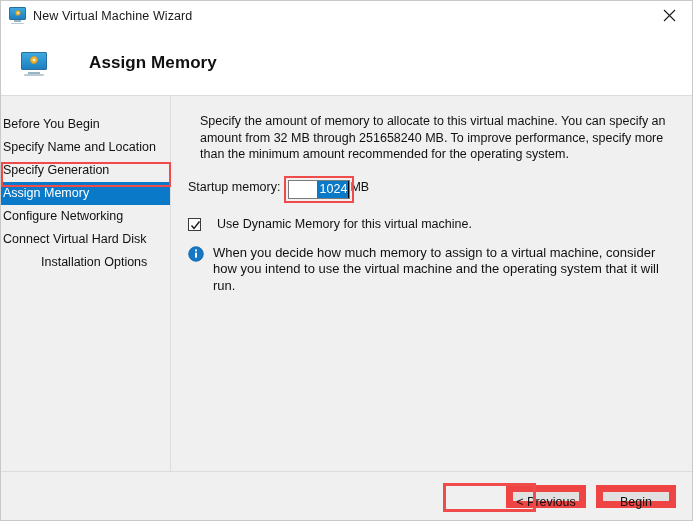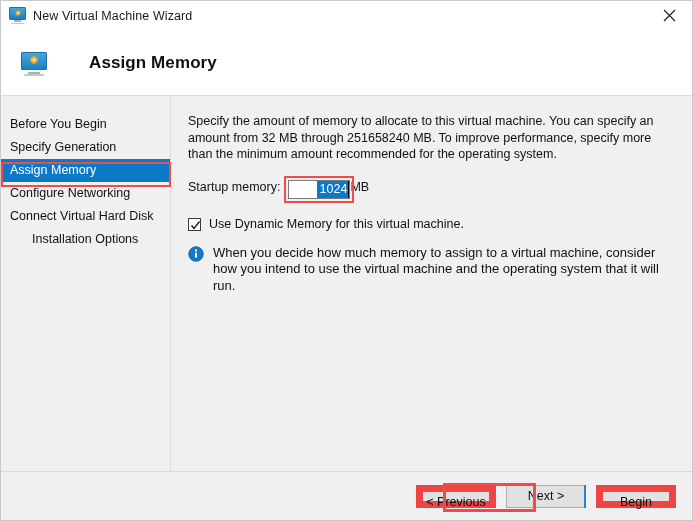--- a/index.html
+++ b/index.html
@@ -150,28 +150,28 @@
     flex: 0 0 170px;
     background: #f0f0f0;
     border-right: 1px solid #dcdcdc;
     padding-top: 17px;
     box-sizing: border-box;
     position: relative;
   }
   .nav-item {
     height: 23px;
     line-height: 23px;
-    padding-left: 9px;
+    padding-left: 2px;
     font-size: 12.5px;
     color: #111111;
     white-space: nowrap;
     cursor: default;
     box-sizing: border-box;
   }
-  .nav-item.indented { padding-left: 31px; }
+  .nav-item.indented { padding-left: 40px; }
   .nav-item.selected {
     background: #0a7ac8;
     color: #ffffff;
   }
   .nav-highlight {
     position: absolute;
     left: 0px;
     top: 66px;
     width: 170px;
     height: 25px;
@@ -184,21 +184,21 @@
     flex: 1 1 auto;
     background: #f0f0f0;
     padding: 17px 17px 0 17px;
     box-sizing: border-box;
     position: relative;
   }
   .desc {
     font-size: 12.5px;
     line-height: 16.5px;
     color: #111111;
-    margin: 0 0 17px 0;
+    margin: 0 0 17px 12px;
     max-width: 490px;
   }
 
   .field-row {
     display: flex;
     align-items: flex-start;
     height: 22px;
     margin-bottom: 15px;
     position: relative;
   }
@@ -278,20 +278,21 @@
     margin-right: 8px;
     margin-top: 1px;
     position: relative;
     cursor: default;
   }
   .checkbox svg { position: absolute; left: 1px; top: 1px; }
   .check-label {
     font-size: 12.5px;
     color: #111111;
     line-height: 15px;
+    margin-left: 8px;
   }
 
   .info-row {
     display: flex;
     align-items: flex-start;
   }
   .info-icon {
     width: 16px;
     height: 16px;
     flex: 0 0 16px;
@@ -400,20 +401,21 @@
         <div class="base"></div>
       </div>
     </div>
     <div class="header-title">Assign Memory</div>
   </div>
 
   <div class="body">
 
     <div class="sidebar">
       <div class="nav-item">Before You Begin</div>
+      <div class="nav-item">Specify Name and Location</div>
       <div class="nav-item">Specify Generation</div>
       <div class="nav-item selected">Assign Memory</div>
       <div class="nav-item">Configure Networking</div>
       <div class="nav-item">Connect Virtual Hard Disk</div>
       <div class="nav-item indented">Installation Options</div>
       <div class="nav-highlight"></div>
     </div>
 
     <div class="content">
 
@@ -448,18 +450,17 @@
           </svg>
         </span>
         <span class="info-text">When you decide how much memory to assign to a virtual machine, consider how you intend to use the virtual machine and the operating system that it will run.</span>
       </div>
 
     </div>
   </div>
 
   <div class="footer">
     <div class="btn">&lt; Previous</div>
-    <div class="btn focused">Next &gt;</div>
     <div class="btn">Begin</div>
     <div class="btn-highlight"></div>
   </div>
 
 </div>
 
 </body></html>

